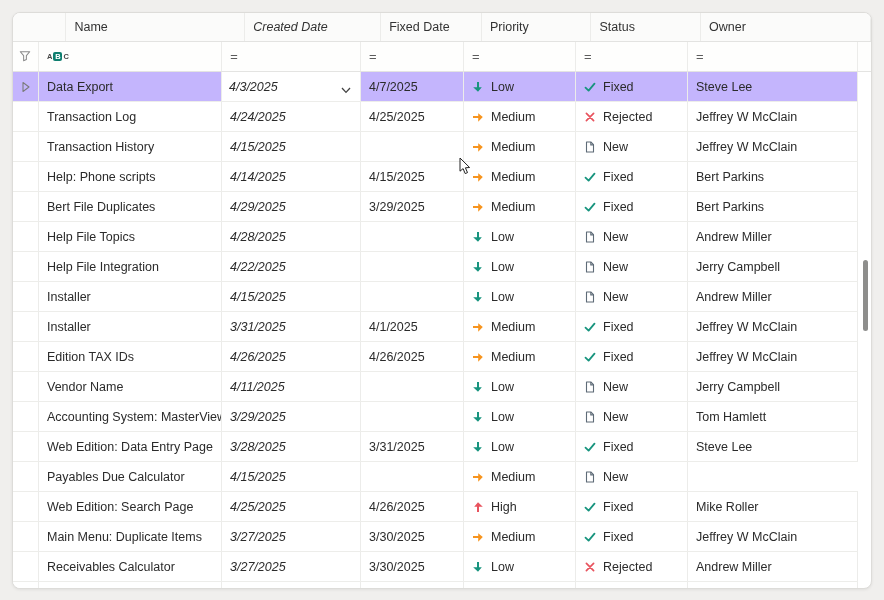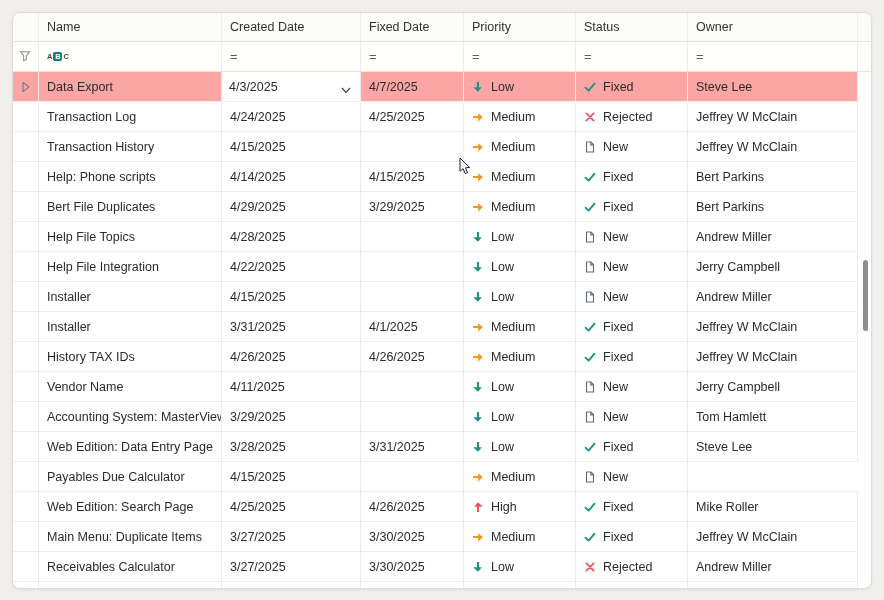--- a/index.html
+++ b/index.html
@@ -9,32 +9,32 @@
     font-family:"Liberation Sans", sans-serif;
     font-size:12.5px;color:#2b2b2b;
     -webkit-font-smoothing:antialiased;
   }
   .grid{
     position:absolute;left:12px;top:12px;width:858px;height:575px;
     background:#ffffff;border:1px solid #DDDCD9;border-radius:8px;
     box-shadow:0 1px 3px rgba(0,0,0,.07);
     overflow:hidden;
   }
-  .hdr{display:flex;height:28px;background:#FBFBFA;border-bottom:1px solid #E3E3E1;color:#333;}
+  .hdr{display:flex;height:28px;background:#FBFBFA;border-bottom:1px solid #E3E3E1;color:#333;padding-left:28px;}
   .filter-row{display:flex;height:29px;background:#FEFEFD;border-bottom:1px solid #E4E4E2;}
   .row{display:flex;height:29px;width:845px;border-bottom:1px solid #EDEDEA;background:#fff;}
-  .row.selected{background:#fca5a5;}
+  .row.selected{background:#c4b5fd;}
   .cell{
     box-sizing:border-box;display:flex;align-items:center;
     padding-left:8px;border-right:1px solid #ECECEA;
     overflow:hidden;white-space:nowrap;position:relative;
   }
   .ind{width:26px;padding-left:0;justify-content:center;}
   .col-name{width:183px;}
-  .col-created{width:139px;}
+  .col-created{width:139px;font-style:italic;}
   .col-fixed{width:103px;}
   .col-priority{width:112px;text-align:right;}
   .col-status{width:112px;}
   .col-owner{width:170px;text-align:right;}
   .hdr .cell:last-child{flex:none;}
   .op{color:#5d5d5d;font-size:13px;}
   .abc{display:inline-flex;align-items:center;gap:1px;font-size:7.5px;font-weight:bold;color:#464646;line-height:1;}
   .abc .mid{
     background:var(--teal-dark,#0E7E6F);color:#fff;width:9px;height:9px;border-radius:2px;
     display:inline-flex;align-items:center;justify-content:center;
@@ -334,21 +334,21 @@
             <svg viewBox="0 0 12 12">
               <path d="M1.5 6.6 4.6 9.6 10.5 2.6" fill="none" stroke="currentColor" stroke-width="1.8" stroke-linecap="round" stroke-linejoin="round"></path>
             </svg>
           </span>
           <span>Fixed</span>
         </div>
     <div class="cell col-owner">Jeffrey W McClain</div>
   </div>
       <div class="row">
     <div class="cell ind"></div>
-    <div class="cell col-name">History TAX IDs</div>
+    <div class="cell col-name">Edition TAX IDs</div>
     <div class="cell col-created">
           <span>4/26/2025</span>
         </div>
     <div class="cell col-fixed">4/26/2025</div>
     <div class="cell col-priority">
           <span class="icon p-Medium">
             <svg viewBox="0 0 12 12">
               <path d="M5 1h2v5.2h2.8L6 10.8 1.2 6.2H5z" fill="currentColor" transform="rotate(-90 6 6)"></path>
             </svg>
           </span>

